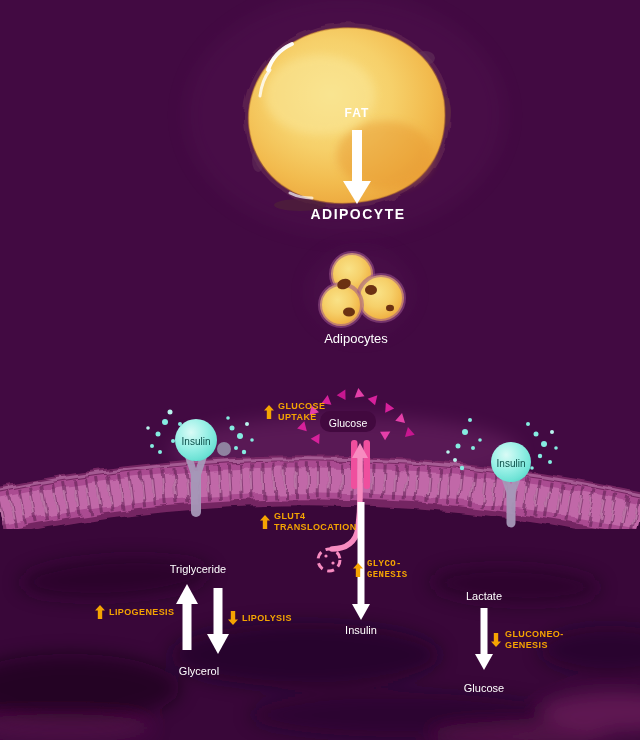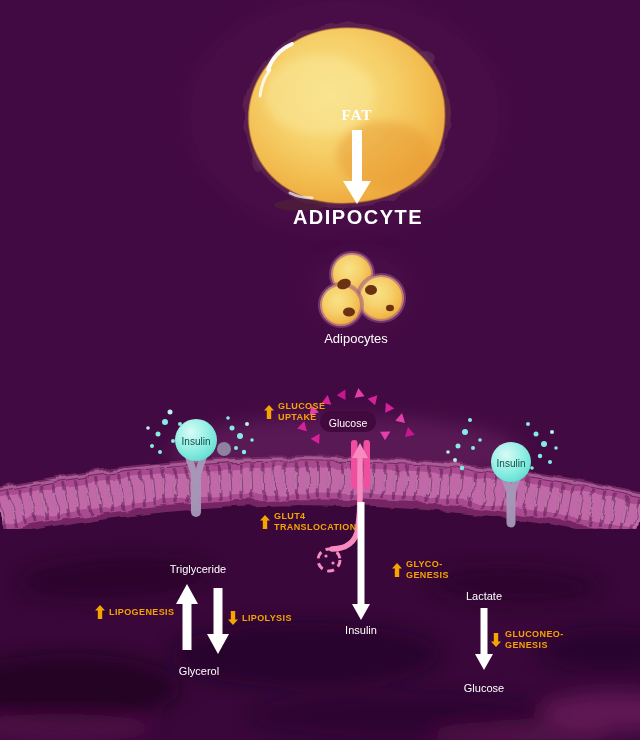--- a/index.html
+++ b/index.html
@@ -5,22 +5,22 @@
   * { margin:0; padding:0; box-sizing:border-box; }
   html,body { width:640px; height:740px; }
   body {
     background: var(--background, #420a42);
     font-family: "Liberation Sans", sans-serif;
     overflow: hidden;
   }
   .stage { position:relative; width:640px; height:740px; }
   .art { position:absolute; left:0; top:0; }
   .lbl { position:absolute; color:#fff; text-align:center; line-height:1.15; }
-  .fat-lbl { font-size:15px; font-weight:bold; letter-spacing:1px;font-family:Liberation Serif, serif; }
-  .title-lbl { font-size:20px; font-weight:bold; letter-spacing:1.5px; }
+  .fat-lbl { font-size:12px; font-weight:bold; letter-spacing:1px; }
+  .title-lbl { font-size:14px; font-weight:bold; letter-spacing:1.5px; }
   .caption-lbl { font-size:13px; }
   .small-lbl { font-size:11px; }
   .insulin-lbl { font-size:10px; font-weight:normal; color:#0c4f4a; }
   .ylabel {
     position:absolute; display:flex; align-items:center; gap:4px;
     color: var(--yellow, #f5a402); font-weight:bold; font-size:9px;
     letter-spacing:.4px; line-height:11px; text-align:left;
   }
   .ylines { display:flex; flex-direction:column; }
   .yarrow { width:10px; height:14px; flex:none; color:var(--yellow, #f5a402); }
@@ -247,21 +247,21 @@
         <svg viewBox="0 0 10 14">
           <path d="M5 0 L10 5.6 L7.2 5.6 L7.2 14 L2.8 14 L2.8 5.6 L0 5.6 Z" fill="currentColor"></path>
         </svg>
       </span>
     <span class="ylines">
       <span>GLUT4</span>
       <span>TRANSLOCATION</span>
     </span>
   </div>
 
-  <div class="ylabel" style="left:392px;top:559px;">
+  <div class="ylabel" style="left:353px;top:559px;font-family:Liberation Mono, monospace;">
     <span class="yarrow">
         <svg viewBox="0 0 10 14">
           <path d="M5 0 L10 5.6 L7.2 5.6 L7.2 14 L2.8 14 L2.8 5.6 L0 5.6 Z" fill="currentColor"></path>
         </svg>
       </span>
     <span class="ylines">
       <span>GLYCO-</span>
       <span>GENESIS</span>
     </span>
   </div>

